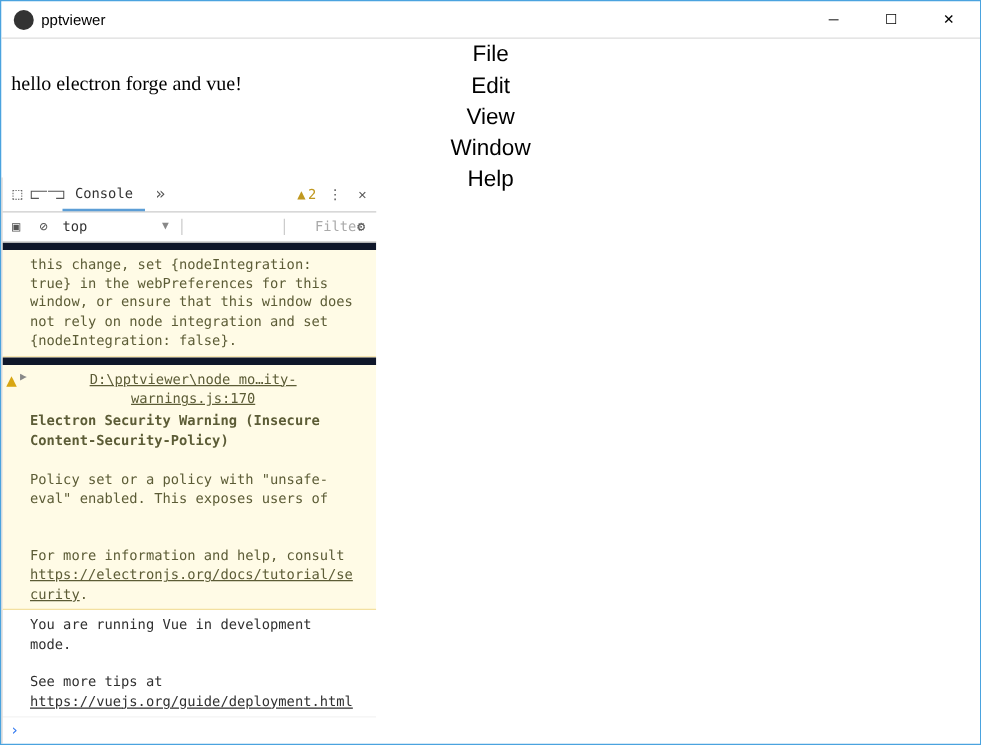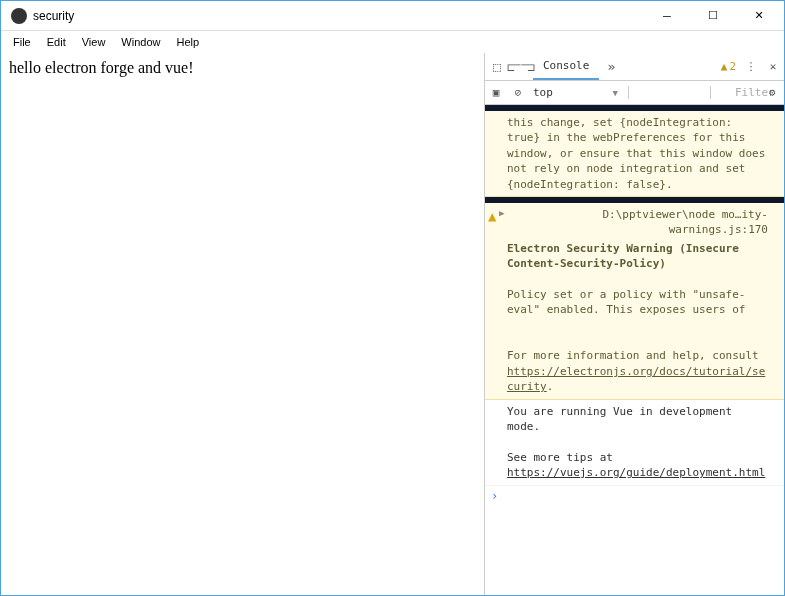--- a/index.html
+++ b/index.html
@@ -3,24 +3,24 @@
 <meta charset="utf-8">
 <style>
 * { margin: 0; padding: 0; box-sizing: border-box; }
 body { font-family: "Segoe UI", Tahoma, sans-serif; font-size: 12px; width: 785px; height: 596px; border: 1px solid #4aa3df; overflow: hidden; background: #fff; }
 
 .titlebar { height: 30px; display: flex; align-items: center; padding: 0 2px; border-bottom: 1px solid #ddd; }
 .titlebar .app-icon { width: 16px; height: 16px; background: #333; border-radius: 50%; margin: 0 6px 0 8px; display: inline-block; }
 .titlebar .title { flex: 1; font-size: 12px; color: #000; }
 .titlebar .win-btn { width: 46px; height: 30px; display: flex; align-items: center; justify-content: center; color: #000; font-size: 11px; }
 
-.menubar { height: 22px; display: flex; align-items: center; padding: 0 4px; gap: 0; font-size: 11px; color: #000; }
+.menubar { height: 22px; display: flex; align-items: center; padding: 0 4px; gap: 0; font-size: 18px; color: #000; flex-direction: column; }
 .menubar .menu-item { padding: 2px 8px; }
 
-.content-area { display: flex; height: calc(596px - 30px - 22px - 2px); }
+.content-area { display: flex; height: calc(596px - 30px - 22px - 2px); flex-direction: column; }
 .main-pane { flex: 1; padding: 6px 8px; font-family: "Times New Roman", serif; font-size: 16px; color: #000; }
 
 .devtools { width: 300px; border-left: 1px solid #ccc; display: flex; flex-direction: column; font-family: Menlo, Consolas, monospace; font-size: 11px; }
 
 .dt-tabs { display: flex; align-items: center; height: 28px; border-bottom: 1px solid #ccc; color: #555; }
 .dt-tabs .ico { width: 24px; display: flex; align-items: center; justify-content: center; font-size: 13px; }
 .dt-tabs .tab { padding: 0 10px; height: 100%; display: flex; align-items: center; }
 .dt-tabs .tab.active { border-bottom: 2px solid #5c9ed6; color: #333; }
 .dt-tabs .warn { color: #c09820; margin-left: auto; display: flex; align-items: center; gap: 2px; padding: 0 4px; }
 .dt-tabs .dots, .dt-tabs .close { width: 22px; text-align: center; }
@@ -35,34 +35,34 @@
 .console-body { flex: 1; overflow-y: auto; position: relative; line-height: 1.4; }
 .console-body::-webkit-scrollbar { width: 14px; }
 .console-body::-webkit-scrollbar-thumb { background: #c1c1c1; }
 .console-body::-webkit-scrollbar-track { background: #f1f1f1; }
 
 .msg { padding: 4px 16px 4px 22px; border-bottom: 1px solid rgba(0,0,0,0.05); position: relative; word-wrap: break-word; }
 .msg.warning { background: #fffbe6; color: #5c5c36; border-top: 6px solid #0f172a; border-bottom: 1px solid #f3e0a0; }
 .msg .tri { position: absolute; left: 3px; top: 4px; font-size: 14px; }
 .msg.warning .tri { color: #d8a612; }
 .msg .arrow-toggle { position: absolute; left: 14px; top: 4px; color: #888; font-size: 9px; }
-.msg .src { display: block; text-align: right; color: #5c5c36; margin-bottom: 3px; }
+.msg .src { display: block; text-align: center; text-decoration: underline; color: #5c5c36; margin-bottom: 3px; }
 .msg.log .src { color: #545454; }
 .msg .bold { font-weight: bold; }
 .msg a { text-decoration: underline; color: inherit; }
 .msg.log { color: #303030; }
 
 .prompt { padding: 2px 6px; color: #367cf1; font-size: 12px; }
 </style>
 </head>
 <body>
 
 <div class="titlebar">
   <span class="app-icon"></span>
-  <span class="title">security</span>
+  <span class="title">pptviewer</span>
   <div class="win-btn">─</div>
   <div class="win-btn">☐</div>
   <div class="win-btn">✕</div>
 </div>
 
 <div class="menubar">
   <div class="menu-item">File</div>
   <div class="menu-item">Edit</div>
   <div class="menu-item">View</div>
   <div class="menu-item">Window</div>

